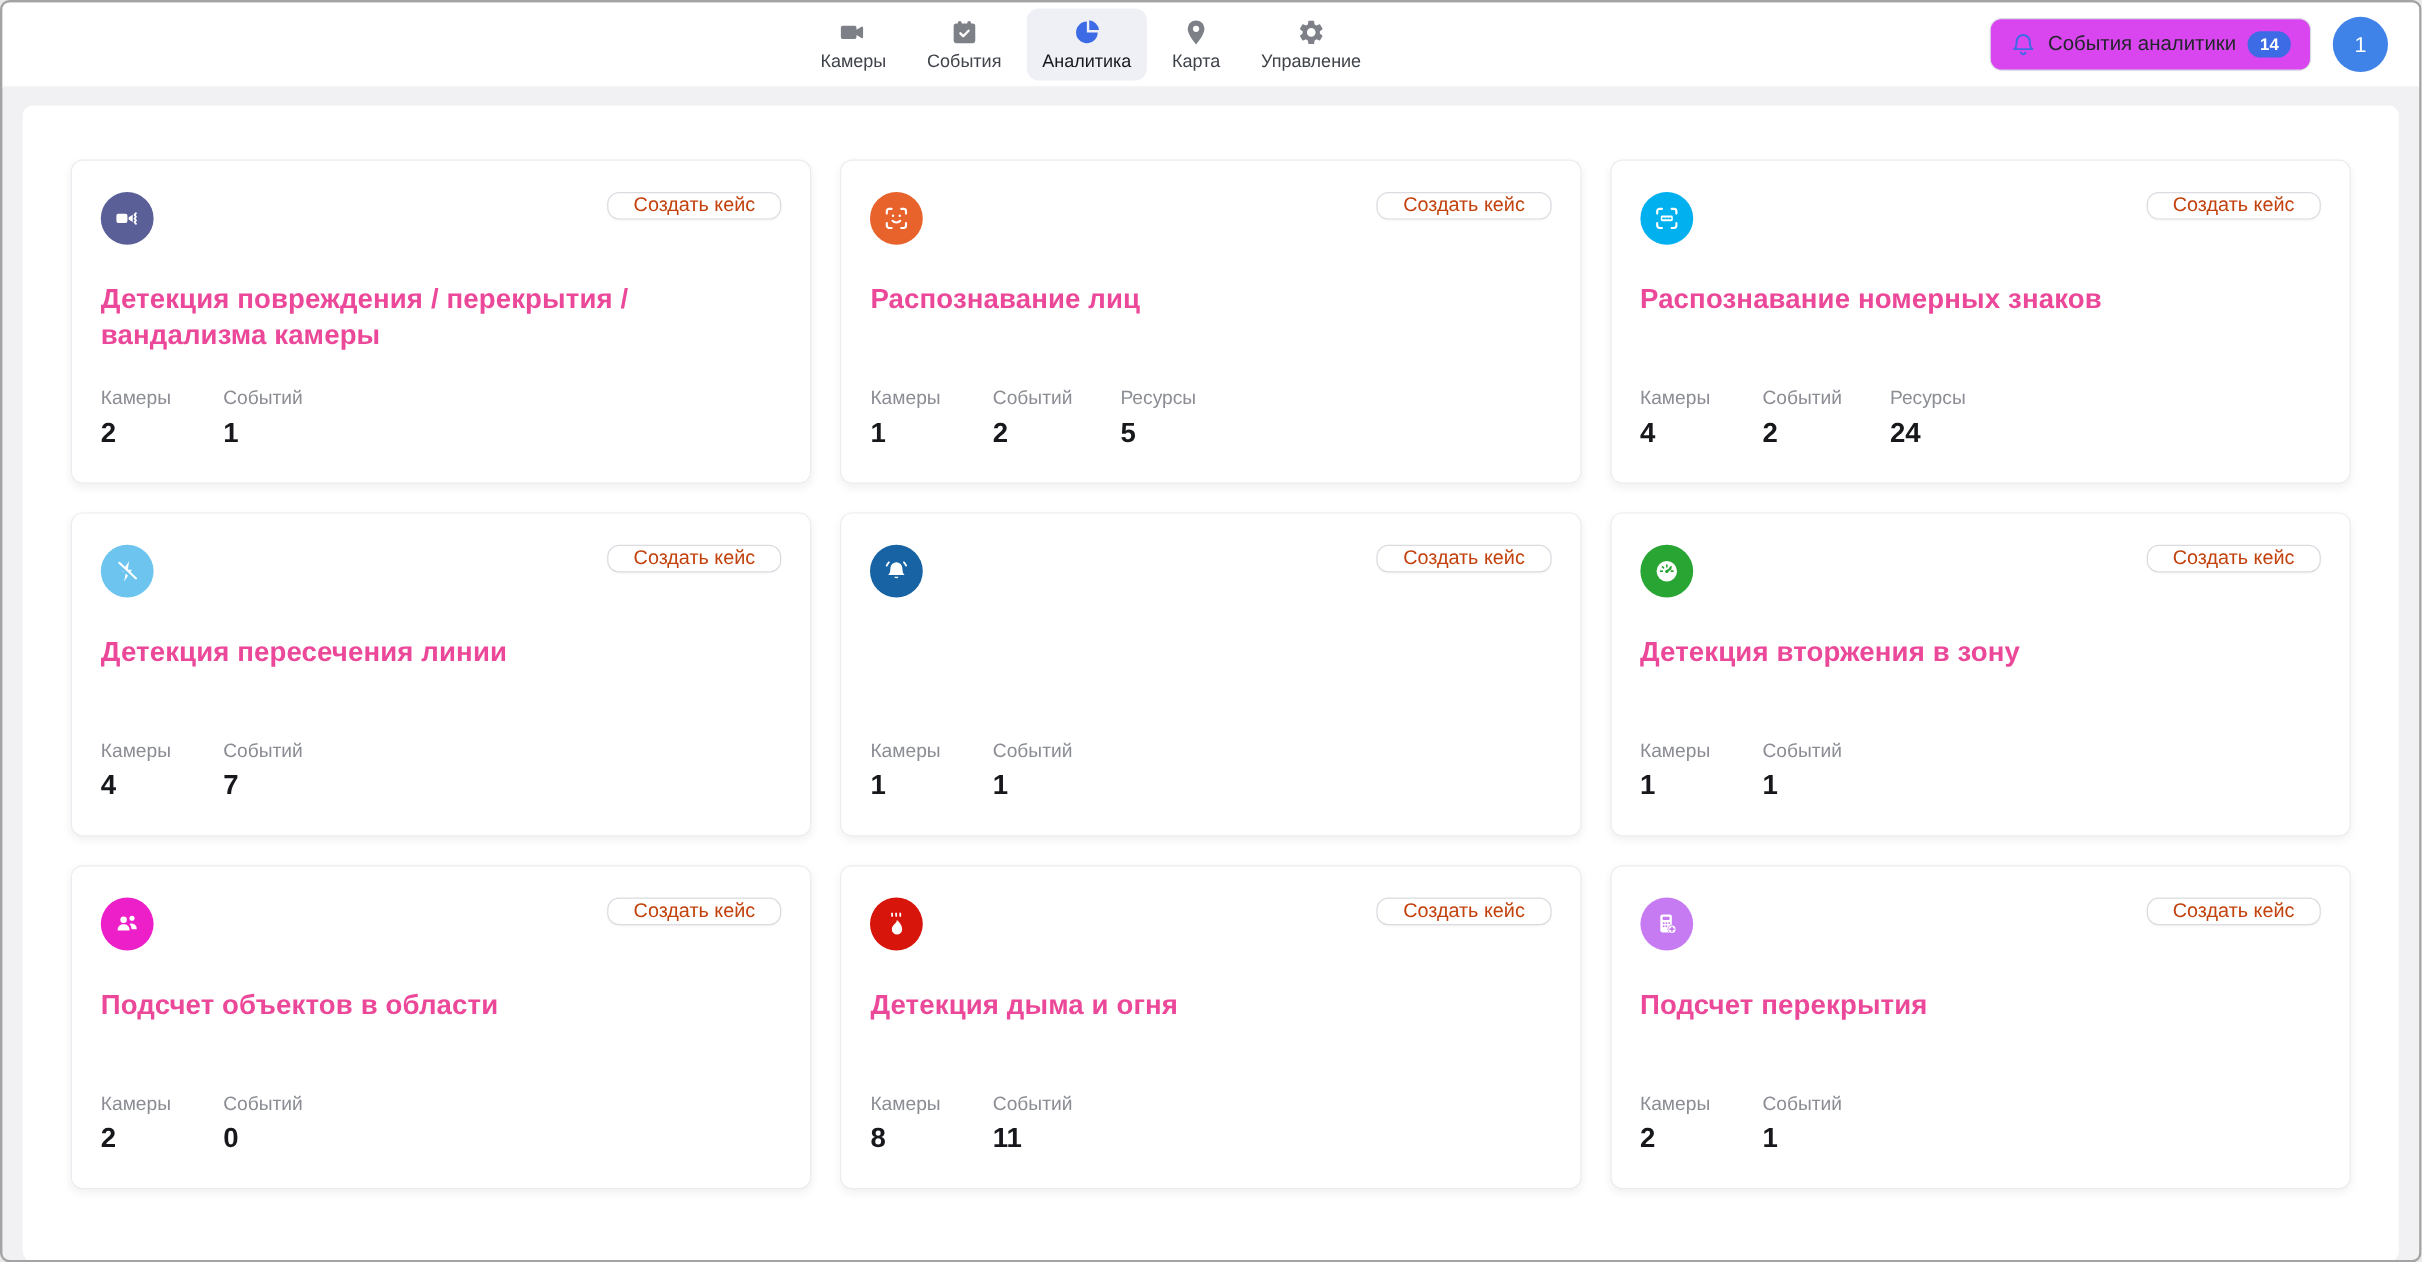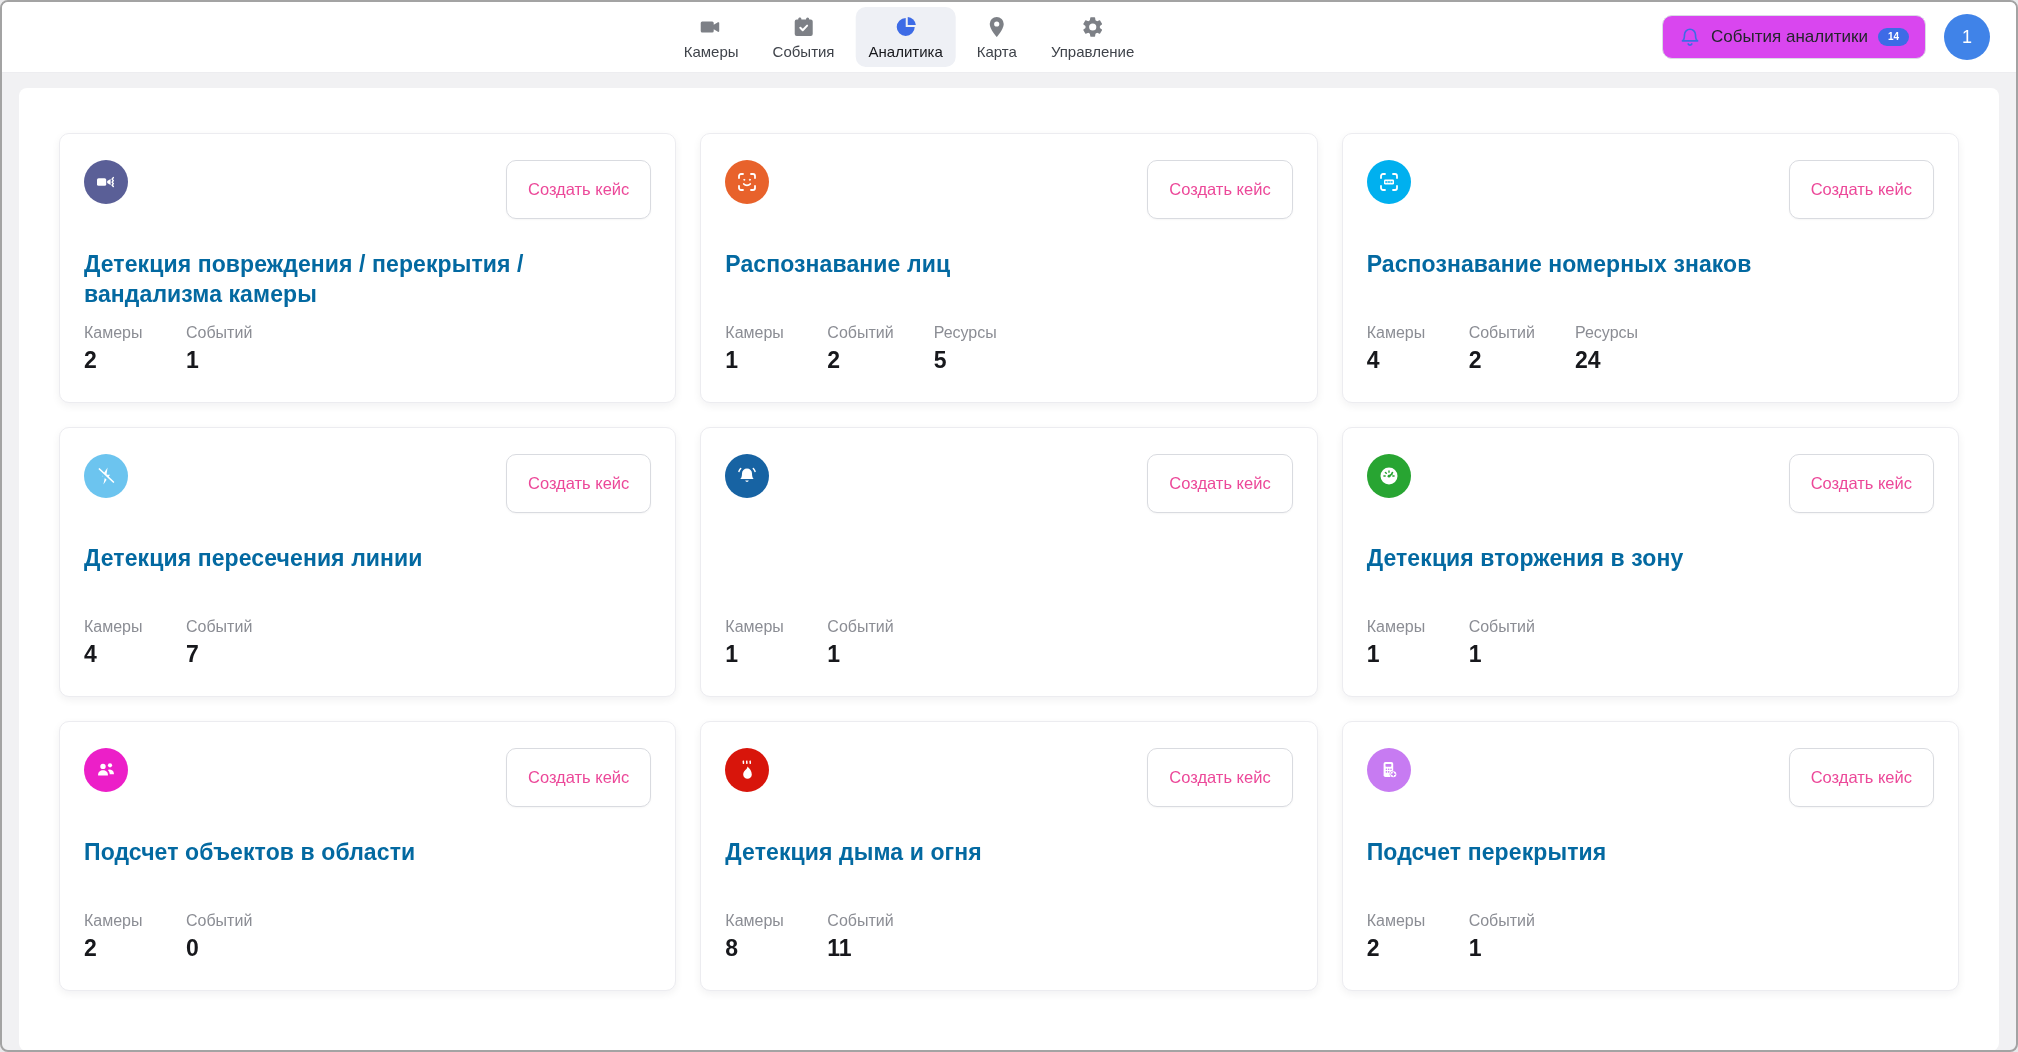--- a/index.html
+++ b/index.html
@@ -36,21 +36,21 @@
   }
   .events-btn{
     display:flex;align-items:center;gap:10px;height:44px;padding:0 16px;
     background:#d946ef;border:1px solid #d9dde4;border-radius:10px;cursor:pointer;
     font-family:inherit;font-size:17px;color:#23252b;
   }
   .events-btn .bell{width:22px;height:22px;color:#3d6be6;display:flex;}
   .events-btn .bell svg{width:22px;height:22px;}
   .badge{
     background:#3d6be6;color:#fff;border-radius:12px;
-    font-size:10px;font-weight:bold;padding:3px 10px;line-height:1.2;
+    font-size:14px;font-weight:bold;padding:3px 10px;line-height:1.2;
   }
   .avatar{
     width:46px;height:46px;border-radius:50%;background:#4083e8;color:#fff;
     display:flex;align-items:center;justify-content:center;
     font-size:18px;font-weight:500;cursor:pointer;
   }
   
   .panel{
     margin:15px 17px 0;height:963px;box-sizing:border-box;
     background:#fff;border-radius:8px;
@@ -66,25 +66,25 @@
     display:flex;flex-direction:column;
   }
   .card-top{display:flex;align-items:flex-start;}
   .icon-circle{
     width:44px;height:44px;border-radius:50%;
     display:flex;align-items:center;justify-content:center;flex:none;
   }
   .icon-circle svg{width:24px;height:24px;display:block;}
   .create-btn{
     margin-left:auto;background:#fff;border:1px solid #d9dbe0;border-radius:10px;
-    padding:19px 21px;font-family:inherit;font-size:16.5px;color:#ec4899;
+    padding:1px 21px;font-family:inherit;font-size:16.5px;color:#c2410c;
     cursor:pointer;box-shadow:0 1px 2px rgba(0,0,0,.04);white-space:nowrap;
   }
   .card-title{
-    margin:30px 0 0;font-size:23px;font-weight:bold;color:#0369a1;
+    margin:30px 0 0;font-size:23px;font-weight:bold;color:#ec4899;
     line-height:1.32;letter-spacing:.1px;max-width:520px;
   }
   .stats{display:flex;gap:40px;margin-top:auto;}
   .stat{min-width:62px;}
   .stat-label{font-size:16px;color:#8b8d94;}
   .stat-value{font-size:23px;font-weight:bold;color:#17181c;margin-top:5px;}
 </style>
 </head>
 <body>
 

